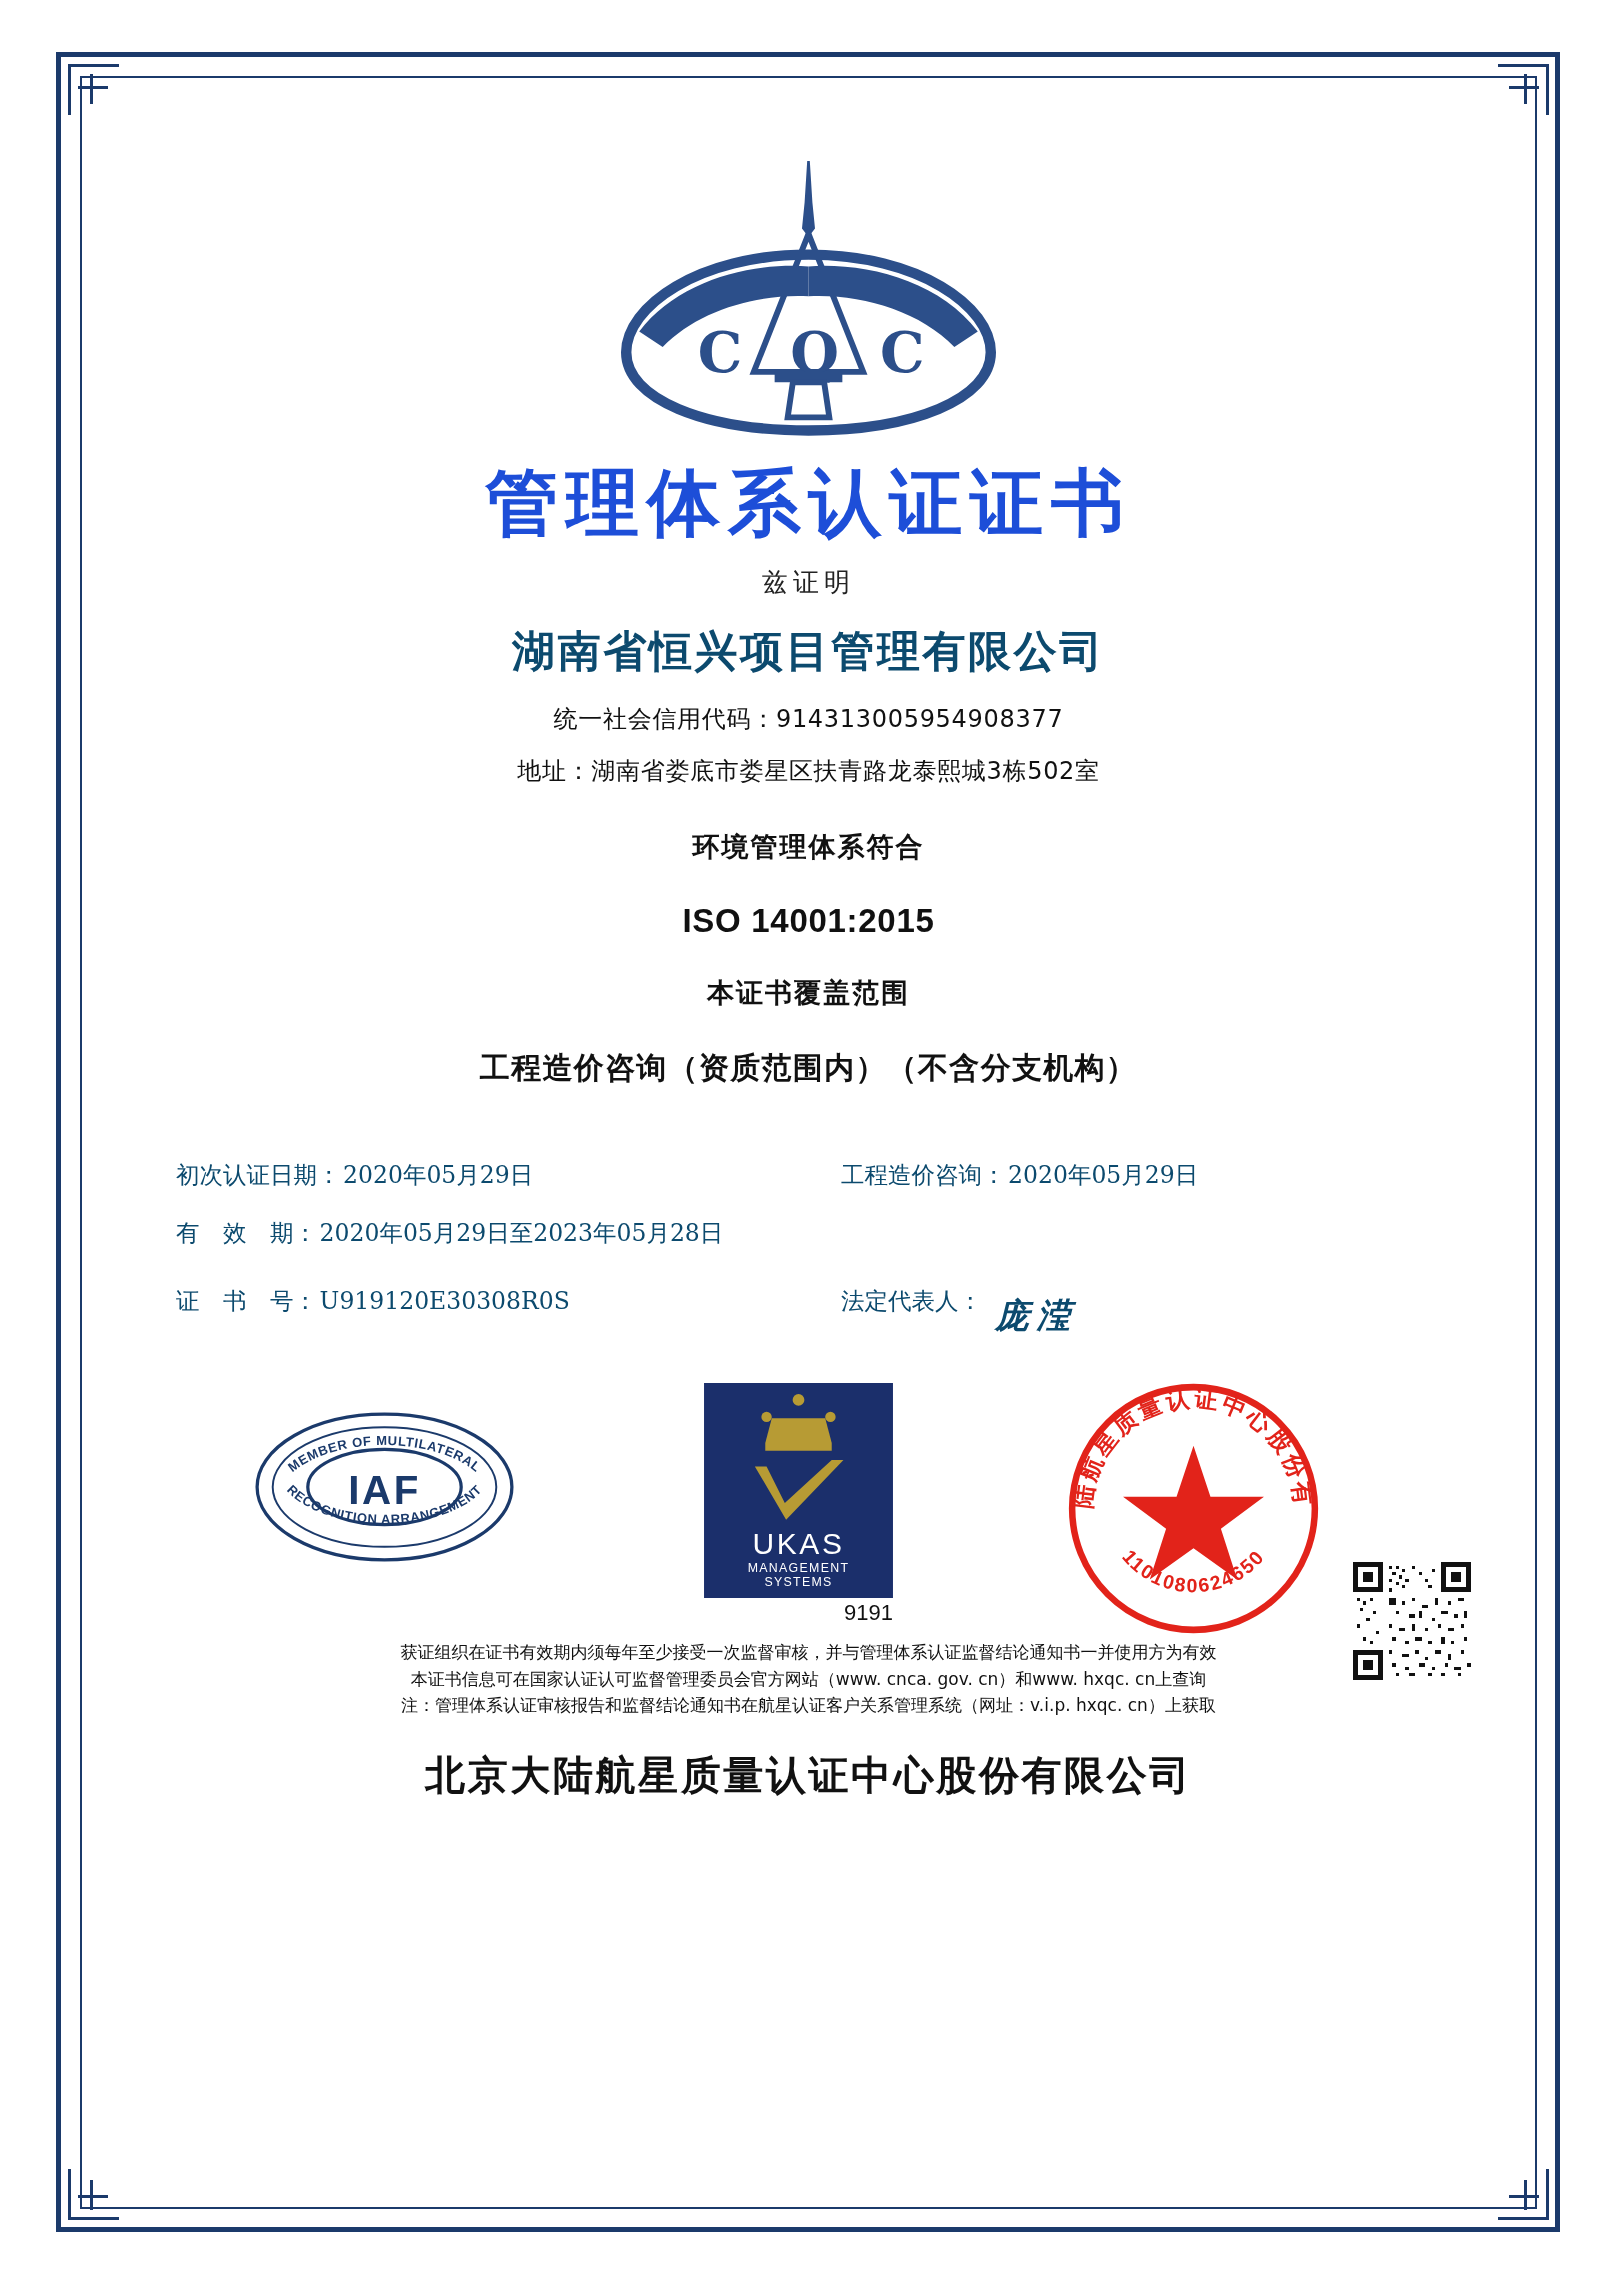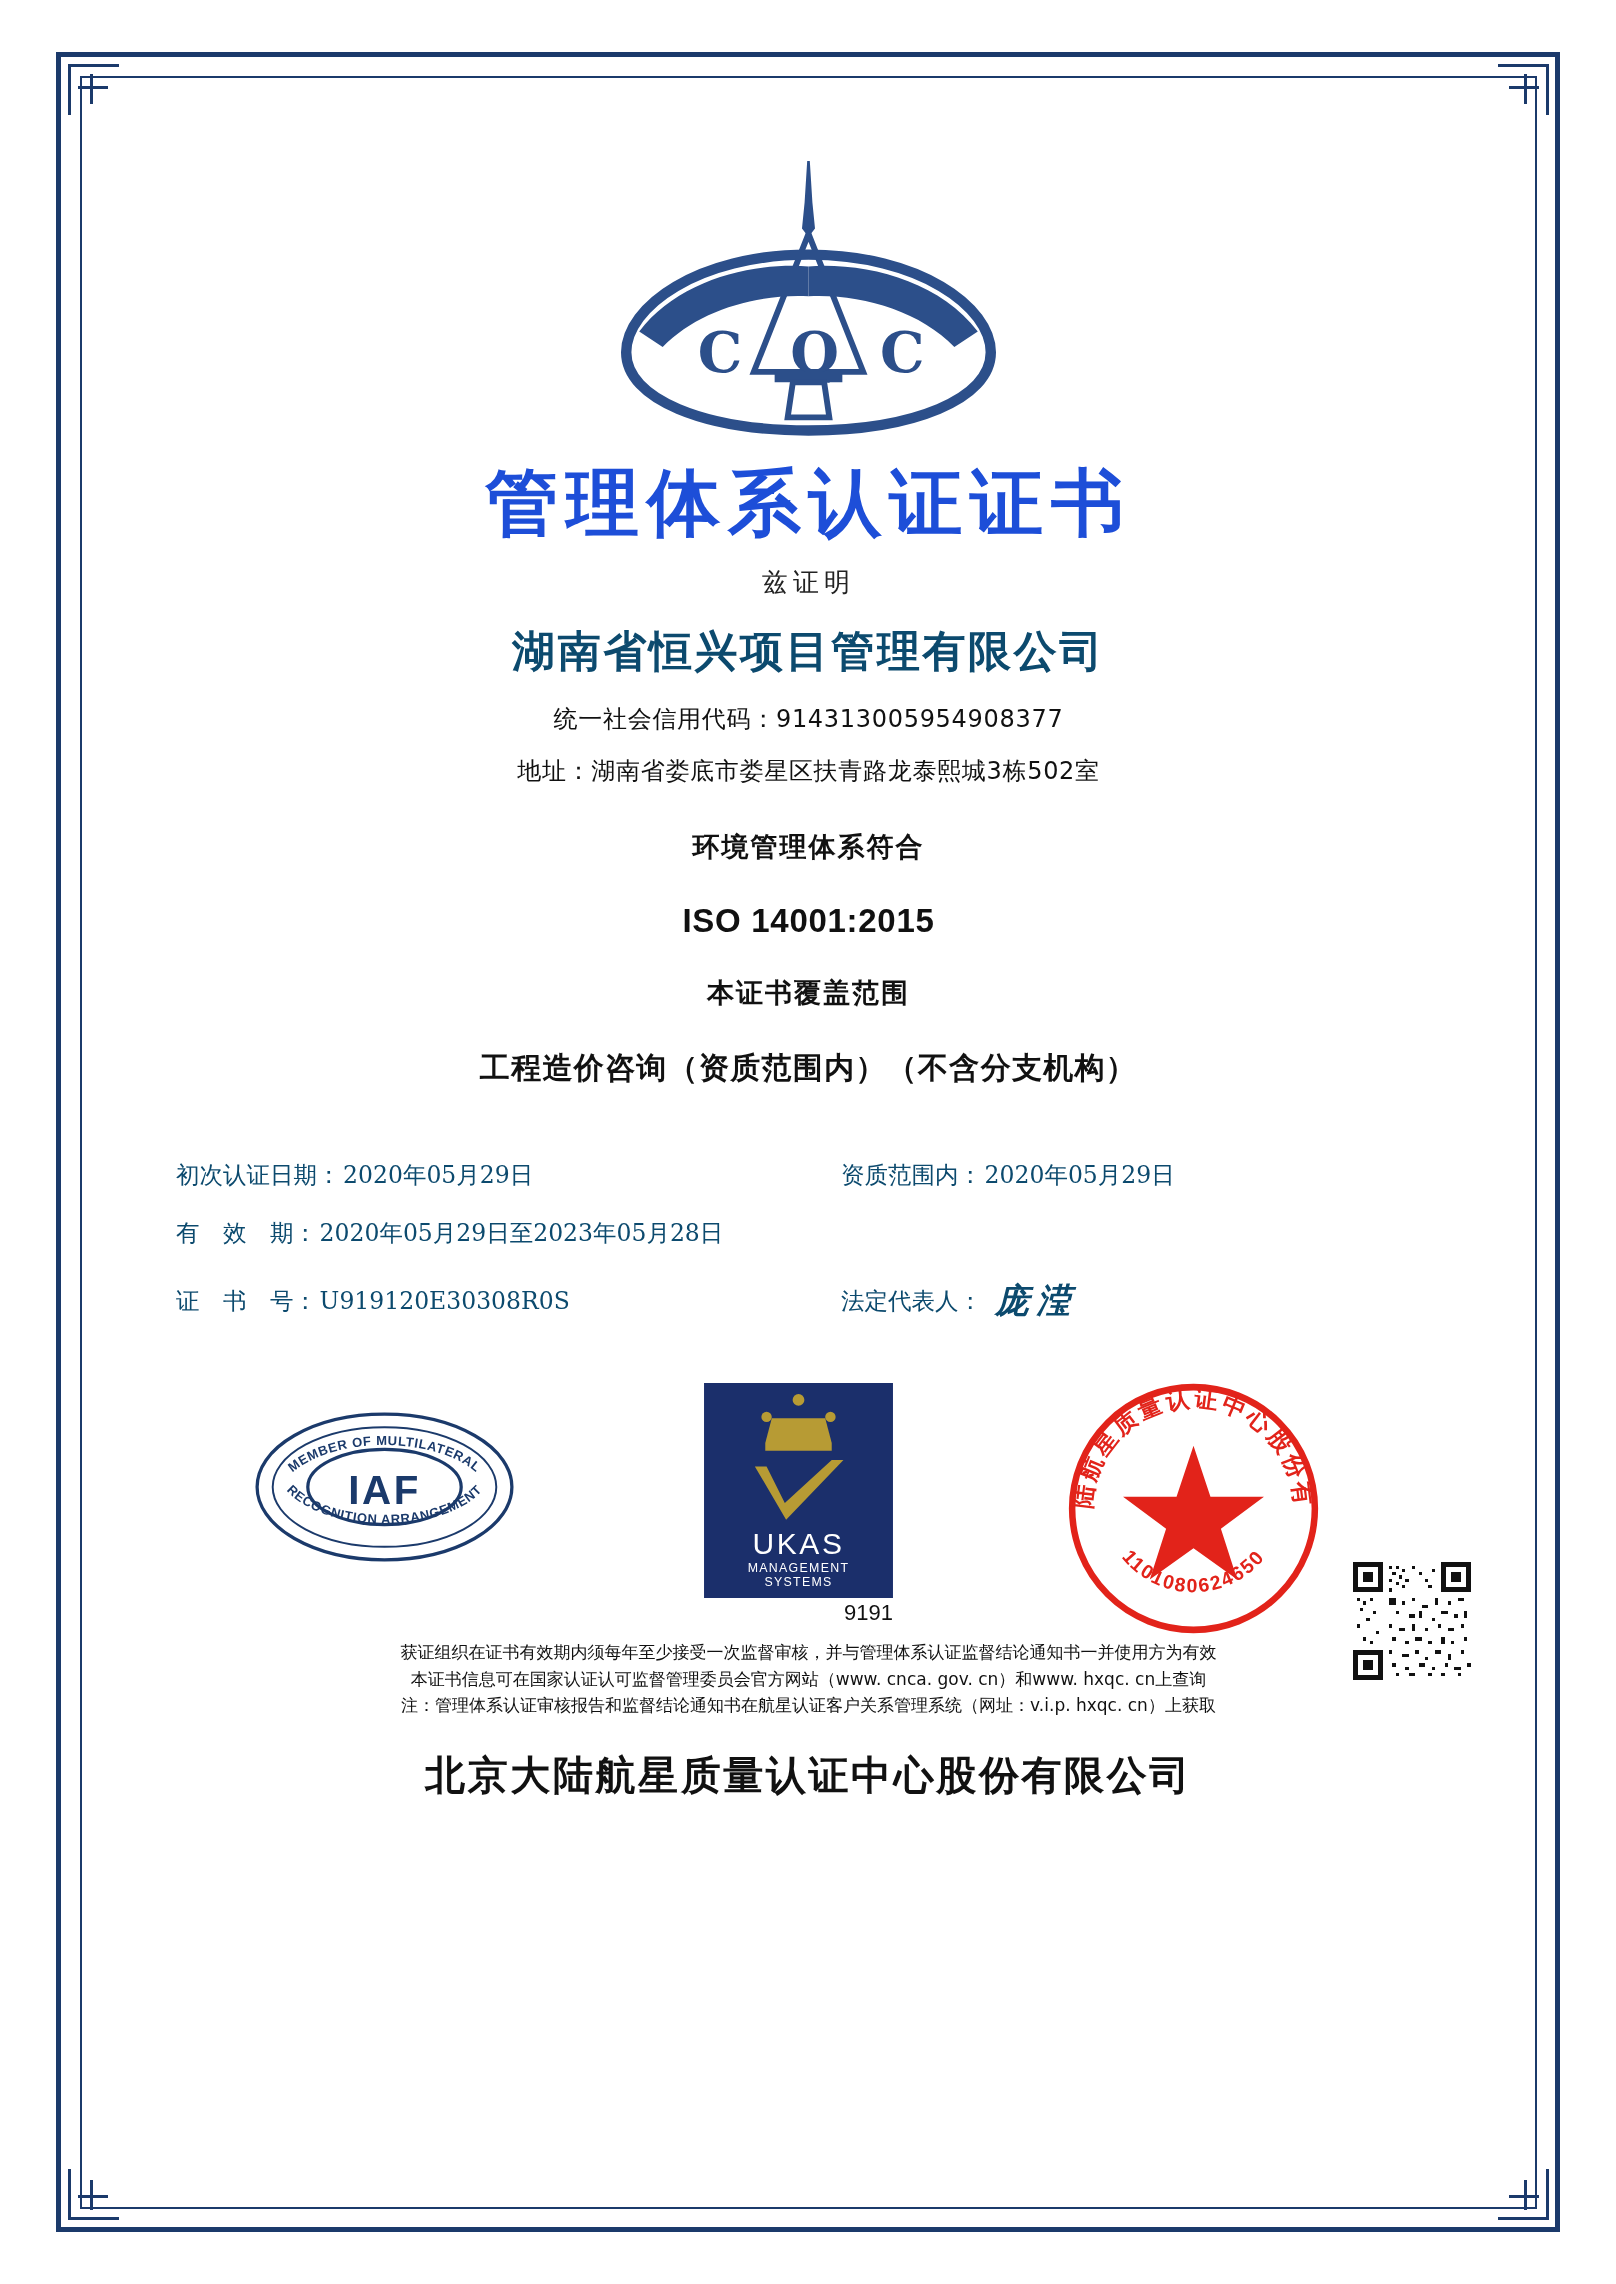--- a/index.html
+++ b/index.html
@@ -190,21 +190,21 @@
   .lbl { white-space: pre; }
   .val { margin-left: 2.6px; }
   .sign {
     font-family: "DejaVu Serif", "Liberation Serif", serif;
     font-size: 34px;
     font-weight: bold;
     font-style: italic;
     letter-spacing: 7.8px;
     margin-left: 13px;
     position: relative;
-    top: 3px;
+    top: 18px;
   }
 
   
   .marks {
     position: relative;
     height: 274px;
     margin-top: 42px;
   }
   .iaf {
     position: absolute;
@@ -319,21 +319,21 @@
   <div class="scope-text">工程造价咨询（资质范围内）（不含分支机构）</div>
 
   <div class="details">
 
     <div class="detail-row">
       <div class="detail-left">
         <span class="lbl">初次认证日期：</span>
         <span class="val">2020年05月29日</span>
       </div>
       <div class="detail-right">
-        <span class="lbl">资质范围内：</span>
+        <span class="lbl">工程造价咨询：</span>
         <span class="val">2020年05月29日</span>
       </div>
     </div>
 
     <div class="detail-row">
       <div class="detail-left" style="width:auto;">
         <span class="lbl">有　效　期：</span>
         <span class="val">2020年05月29日至2023年05月28日</span>
       </div>
     </div>

